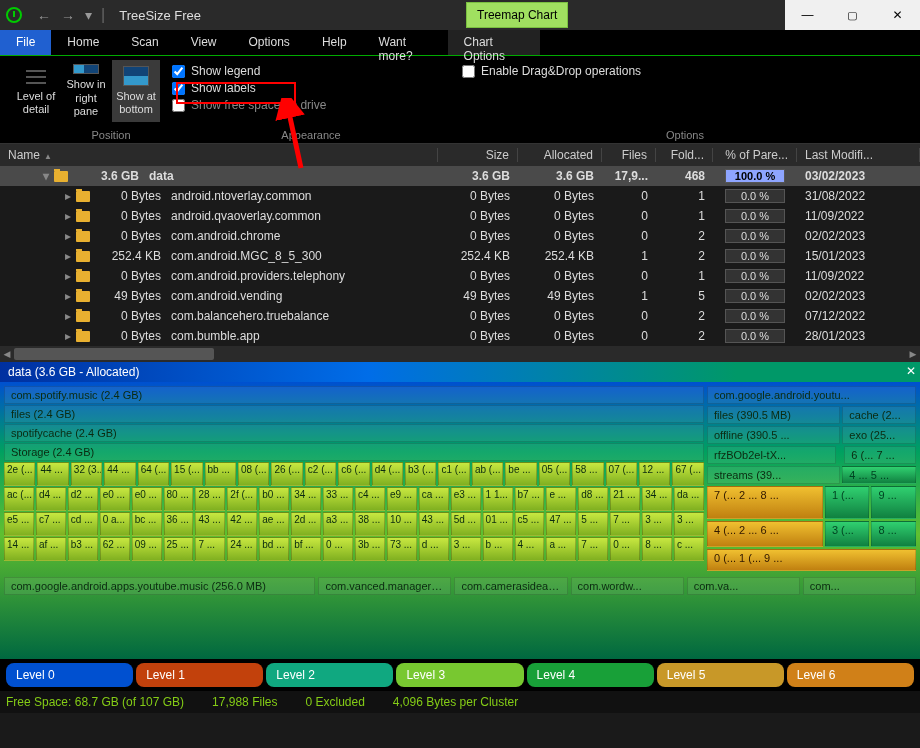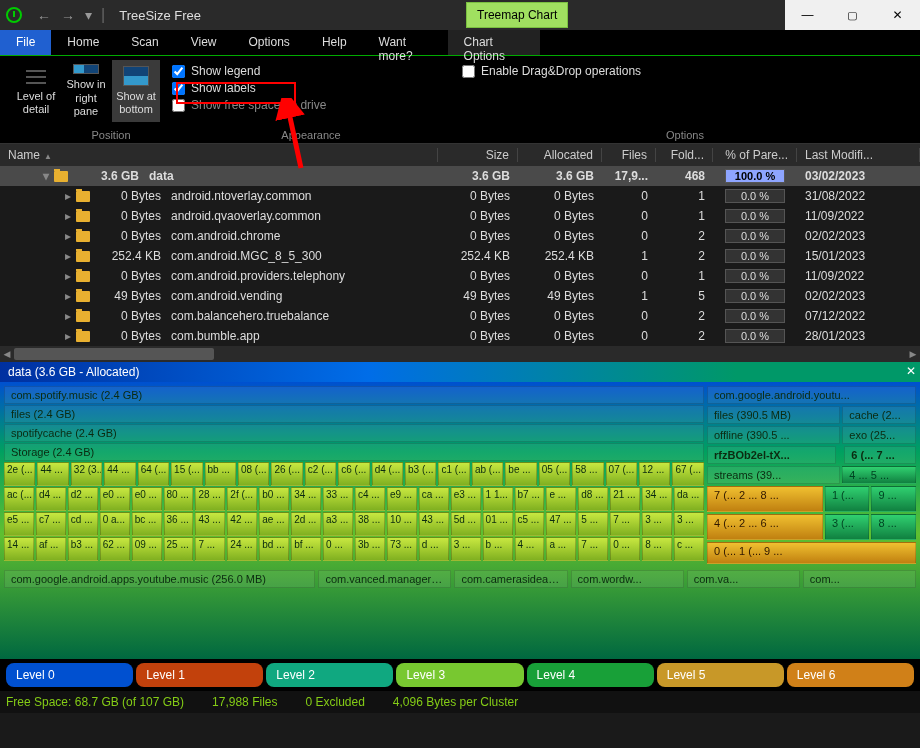--- a/index.html
+++ b/index.html
@@ -456,30 +456,30 @@
           <div class="tm-col">
             <div class="tm-box">com.google.android.youtu...</div>
             <div style="display:flex;gap:2px;">
               <div class="tm-box" style="flex:2">files (390.5 MB)</div>
               <div class="tm-box" style="flex:1">cache (2...</div>
             </div>
             <div style="display:flex;gap:2px;">
               <div class="tm-box" style="flex:2">offline (390.5 ...</div>
               <div class="tm-box" style="flex:1">exo (25...</div>
             </div>
-            <div style="display:flex;gap:8px;font-weight:bold;">
+            <div style="display:flex;gap:8px;">
               <div class="tm-box" style="flex:2">rfzBOb2el-tX...</div>
               <div class="tm-box" style="flex:1">6 (... 7 ...</div>
             </div>
             <div style="display:flex;gap:2px;">
               <div class="tm-box" style="flex:2">streams (39...</div>
               <div class="tm-box gr" style="flex:1">4 ... 5 ...</div>
             </div>
             <div style="display:flex;gap:2px;">
-              <div class="tm-box or" style="flex:2;height:26px">7 (...  2 ...  8 ...</div>
+              <div class="tm-box or" style="flex:2;height:33px">7 (...  2 ...  8 ...</div>
               <div class="tm-box gr" style="flex:.6">1 (...</div>
               <div class="tm-box gr" style="flex:.6">9 ...</div>
             </div>
             <div style="display:flex;gap:2px;">
               <div class="tm-box or" style="flex:2;height:26px">4 (...  2 ...  6 ...</div>
               <div class="tm-box gr" style="flex:.6">3 (...</div>
               <div class="tm-box gr" style="flex:.6">8 ...</div>
             </div>
             <div class="tm-box or" style="height:22px">0 (...  1 (...  9 ...</div>
           </div>

